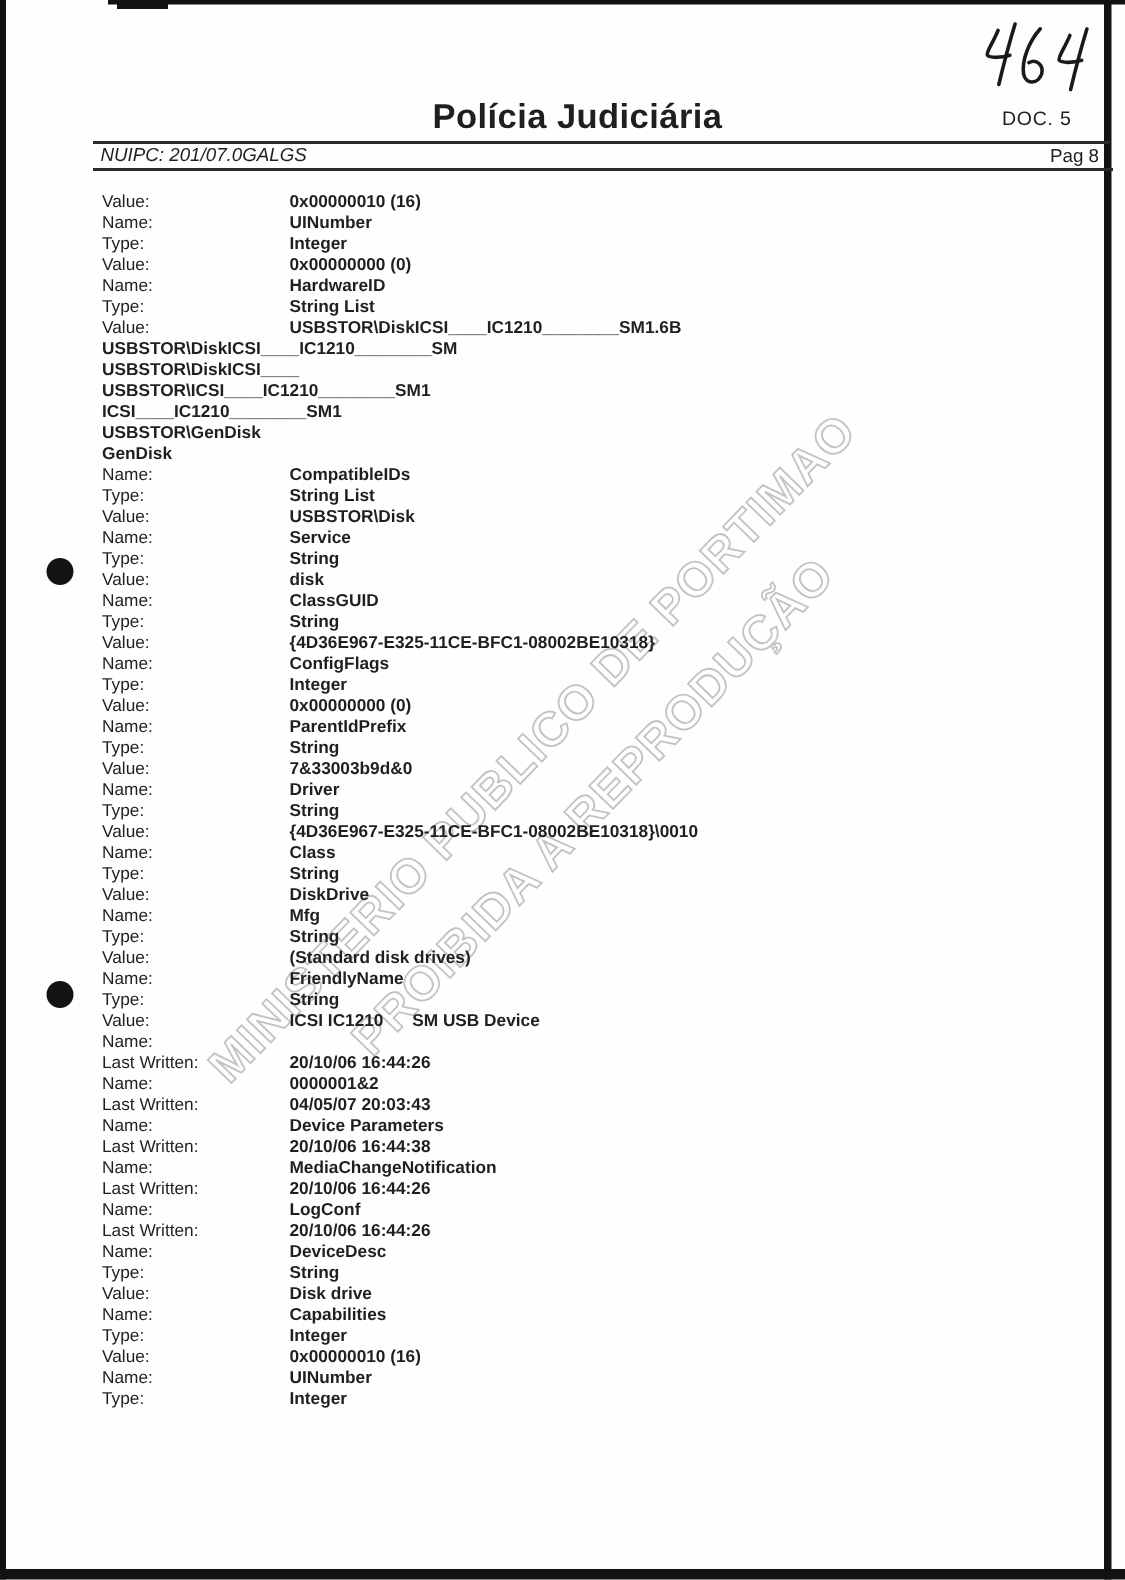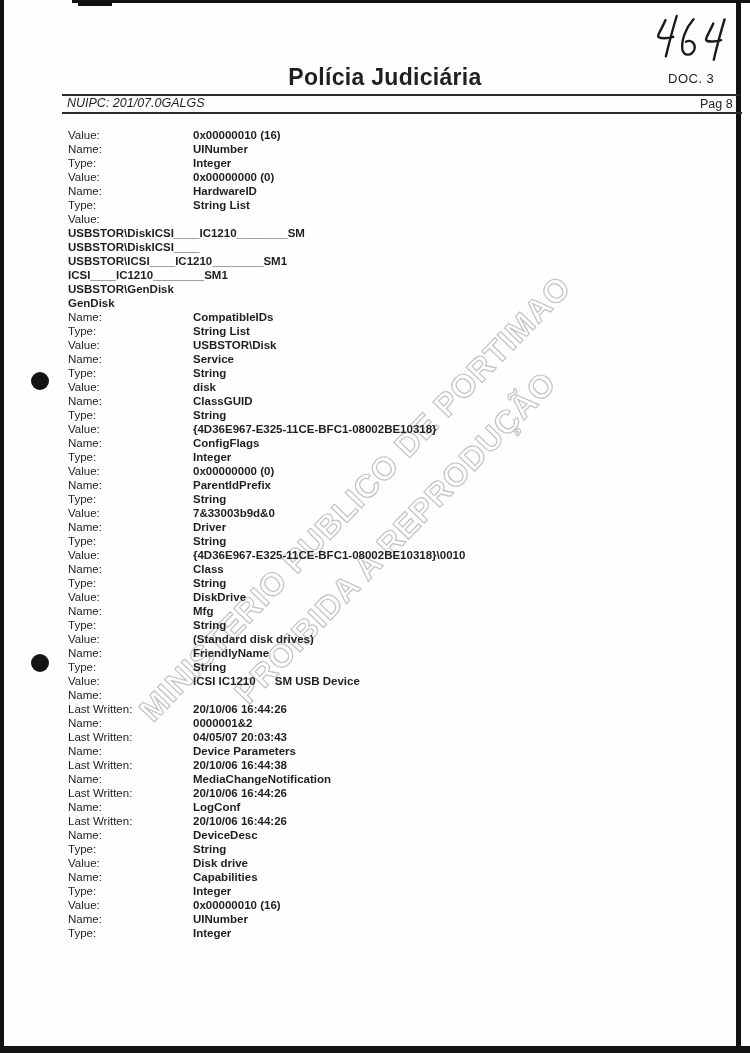--- a/index.html
+++ b/index.html
@@ -64,21 +64,21 @@
 <svg id="handwritten" viewBox="0 0 84 62" aria-label="464">
   <g fill="none" stroke="#1a1a1a" stroke-width="2.4" stroke-linecap="round" transform="rotate(4 42 31)">
     <path d="M16,12 C13,21 9,27 10,29 C12,31 20,30 25,28"></path>
     <path d="M27,7 C24,20 21,36 19,48"></path>
     <path d="M44,9 C37,18 33,31 35,40 C37,47 45,46 47,39 C48,33 43,29 38,32"></path>
     <path d="M64,12 C61,21 57,27 58,29 C60,31 68,30 73,28"></path>
     <path d="M75,7 C72,20 69,36 67,48"></path>
   </g>
 </svg>
 
-<div id="doc-label">DOC. 3</div>
+<div id="doc-label">DOC. 5</div>
 <div id="page-title">Polícia Judiciária</div>
 <div class="hline" id="hline-1"></div>
 <div id="nuipc">NUIPC: 201/07.0GALGS</div>
 <div id="pag">Pag 8</div>
 <div class="hline" id="hline-2"></div>
 
 <div class="dot" id="dot-1"></div>
 <div class="dot" id="dot-2"></div>
 
 <div id="watermark">
@@ -106,20 +106,21 @@
     <div class="row">
       <span class="lbl">Name:</span>
       <span class="val">HardwareID</span>
     </div>
     <div class="row">
       <span class="lbl">Type:</span>
       <span class="val">String List</span>
     </div>
     <div class="row">
       <span class="lbl">Value:</span>
+      <span class="val">USBSTOR\DiskICSI____IC1210________SM1.6B</span>
     </div>
     <div class="row">
       <span class="lbl"></span>
       <span class="val cont">USBSTOR\DiskICSI____IC1210________SM</span>
     </div>
     <div class="row">
       <span class="lbl"></span>
       <span class="val cont">USBSTOR\DiskICSI____</span>
     </div>
     <div class="row">

